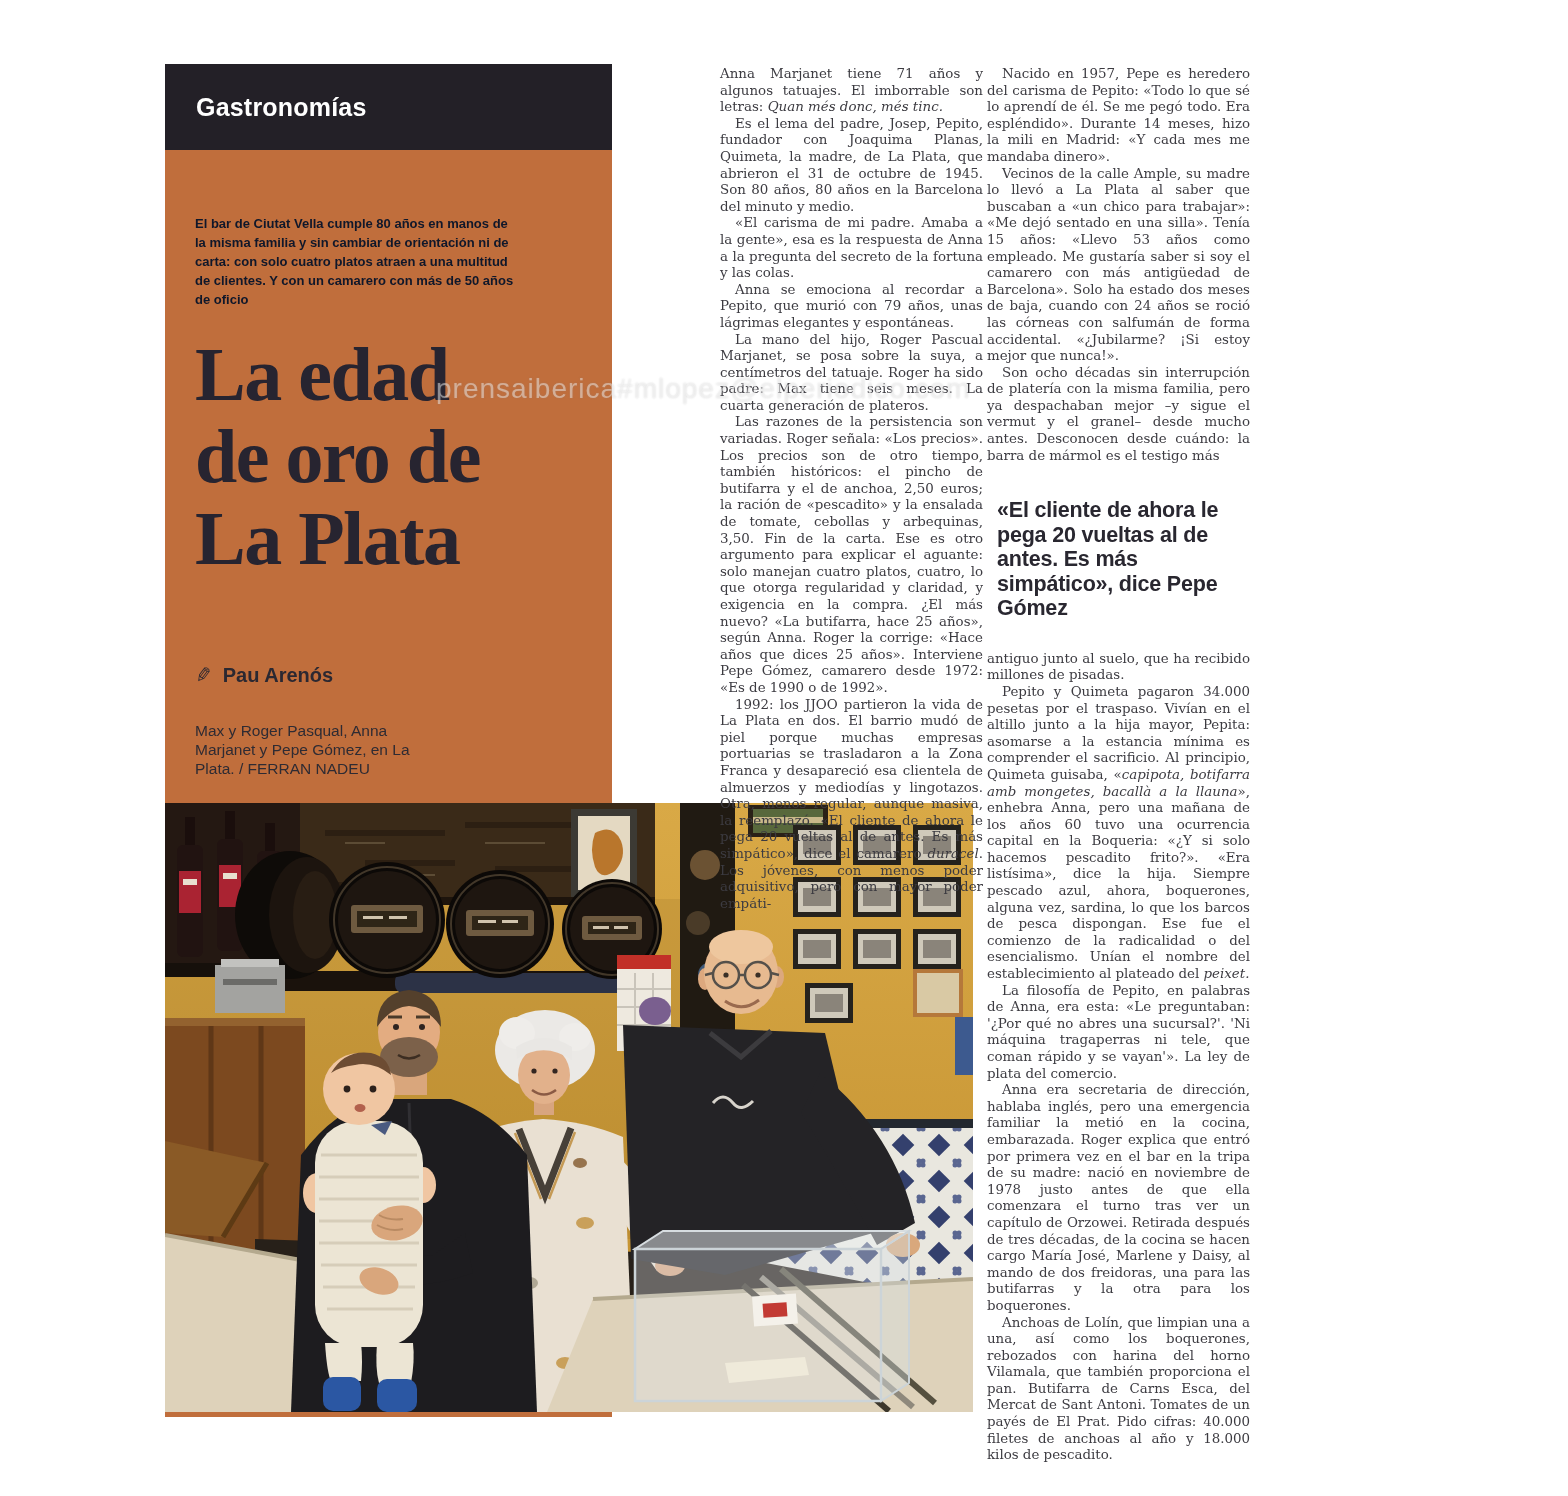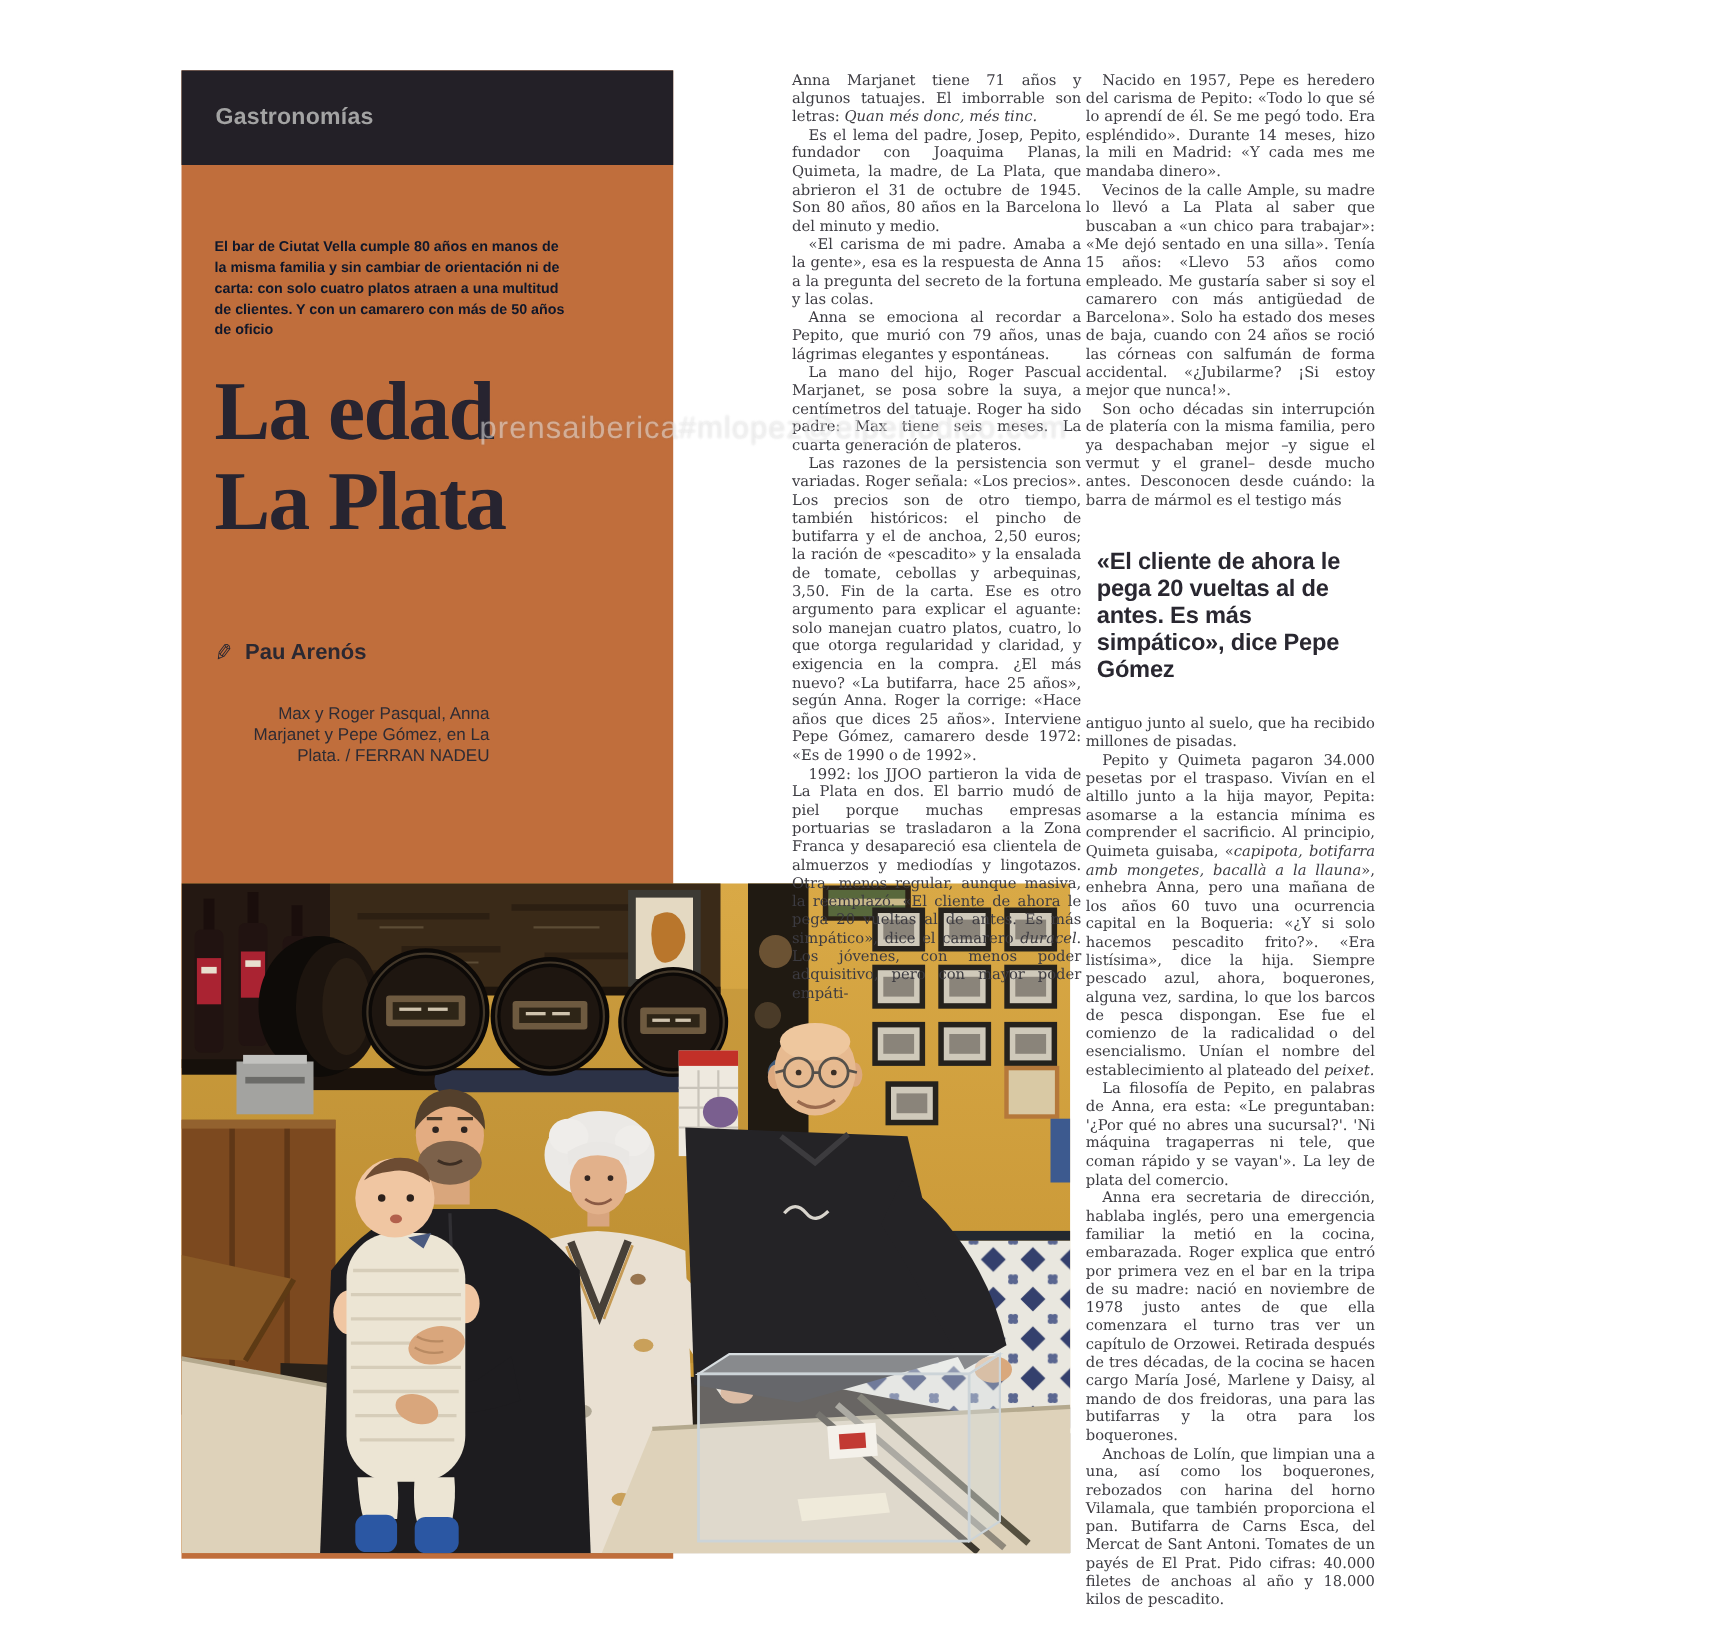--- a/index.html
+++ b/index.html
@@ -2,32 +2,32 @@
 <html><head>
 <meta charset="utf-8">
 <style>
   html,body{margin:0;padding:0;background:#ffffff;}
   .page{position:relative;width:1568px;height:1496px;background:#ffffff;overflow:hidden;
         font-family:"DejaVu Serif",serif;}
 
   
   .panel{position:absolute;left:165px;top:64px;width:447px;height:1353px;background:#c06e3c;z-index:1;}
   .kicker-bar{height:86px;background:#232027;display:flex;align-items:center;padding-left:31px;}
-  .kicker{font-family:"Liberation Sans",sans-serif;font-weight:700;font-size:21px;color:#a3a3a3;letter-spacing:.2px;}
+  .kicker{font-family:"Liberation Sans",sans-serif;font-weight:700;font-size:25px;color:#ffffff;letter-spacing:.2px;}
   .panel-body{padding:0 30px;}
   .standfirst{margin:64px 0 0 0;width:322px;font-family:"Liberation Sans",sans-serif;font-weight:700;
               font-size:13px;line-height:19px;color:#0f172a;}
   .headline{margin:24px 0 0 0;font-family:"Liberation Serif",serif;font-weight:700;
             font-size:76px;line-height:82px;color:#272430;letter-spacing:-1.5px;}
   .hl-line{display:block;}
   .byline{margin-top:84px;display:flex;align-items:center;gap:11px;
           font-family:"Liberation Sans",sans-serif;font-weight:700;font-size:20px;color:#2b2831;}
   .pencil{display:inline-block;transform:scaleX(-1) rotate(8deg);font-weight:400;font-size:20px;}
   .caption{margin:34px 0 0 0;width:250px;font-family:"Liberation Sans",sans-serif;
-           font-size:15.5px;line-height:19px;color:#2e2b33;text-align:right;}
+           font-size:15.5px;line-height:19px;color:#2e2b33;}
 
   
   .watermark{position:absolute;left:388px;top:373px;z-index:6;font-family:"Liberation Sans",sans-serif;
              font-size:28px;letter-spacing:1px;color:rgba(255,255,255,.42);
              text-shadow:0 0 2px rgba(140,140,140,.32);pointer-events:none;white-space:nowrap;margin-left:48px;}
 
   
   .col{position:absolute;top:66px;width:263px;font-family:"DejaVu Serif",serif;
        font-size:13.4px;line-height:16.6px;color:#3c3b41;text-align:justify;z-index:3;}
   .col1{left:720px;}
@@ -49,20 +49,21 @@
   <div class="watermark">prensaiberica#mlopez@elperiodico.com</div>
 
   <aside class="panel">
     <div class="kicker-bar">
       <span class="kicker">Gastronomías</span>
     </div>
     <div class="panel-body">
       <p class="standfirst">El bar de Ciutat Vella cumple 80 años en manos de la misma familia y sin cambiar de orientación ni de carta: con solo cuatro platos atraen a una multitud de clientes. Y con un camarero con más de 50 años de oficio</p>
       <h1 class="headline">
         <span class="hl-line">La edad</span>
+        <span class="hl-line">de oro de</span>
         <span class="hl-line">La Plata</span>
       </h1>
       <div class="byline">
         <span class="pencil">✎</span>
         <span class="byline-name">Pau Arenós</span>
       </div>
       <p class="caption">Max y Roger Pasqual, Anna Marjanet y Pepe Gómez, en La Plata. / FERRAN NADEU</p>
     </div>
   </aside>
 

